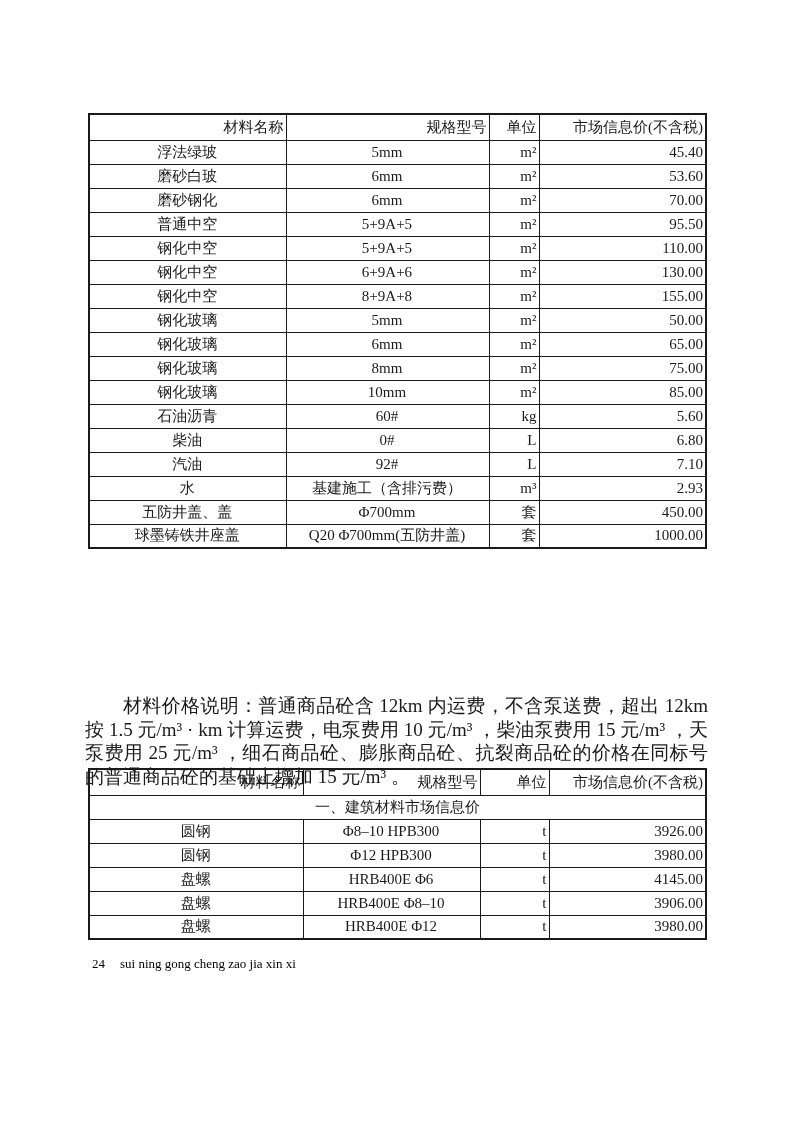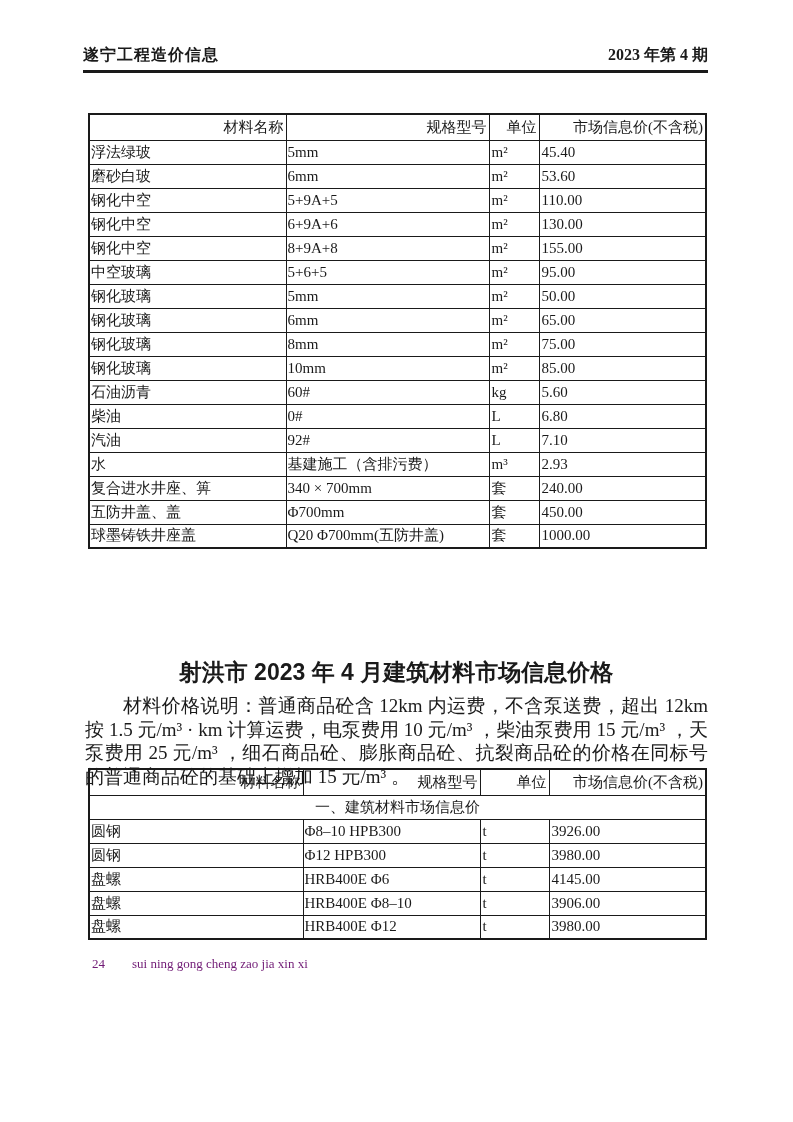--- a/index.html
+++ b/index.html
@@ -54,22 +54,22 @@
     text-align: right;
     padding: 0 2px;
     font-size: 15px;
   }
   td {
     height: 24px;
     padding: 0 2px;
     overflow: hidden;
     white-space: nowrap;
   }
-  tbody td:nth-child(1), tbody td:nth-child(2) { text-align: left; padding-left: 1px; }
-  tbody td:nth-child(3), tbody td:nth-child(4) { text-align: left; }
+  tbody td:nth-child(1), tbody td:nth-child(2) { text-align: center; padding-left: 1px; }
+  tbody td:nth-child(3), tbody td:nth-child(4) { text-align: right; }
   .section-cell {
     text-align: center !important;
     padding-left: 2px !important;
     margin-left: 24px;
   }
 
   
   .sec-title {
     position: absolute;
     left: 85px;
@@ -92,33 +92,29 @@
     text-indent: 2em;
   }
 
   
   .footer {
     position: absolute;
     left: 92px;
     top: 956px;
     font-size: 13px;
     display: flex;
-    gap: 27px;
-    color: #701a75;
+    gap: 15px;
+    color: #000000;
   }
 </style>
 </head>
 <body>
 
 <div class="page">
 
-  <div class="header">
-    <span class="header-left">遂宁工程造价信息</span>
-    <span class="header-right">2023 年第 4 期</span>
-  </div>
 
   <div class="tbl-wrap1">
     <table>
       <colgroup>
         <col style="width:197px">
         <col style="width:203px">
         <col style="width:50px">
         <col style="width:167px">
       </colgroup>
       <thead>
@@ -136,42 +132,48 @@
             <td>m²</td>
             <td>45.40</td>
           </tr>
           <tr>
             <td>磨砂白玻</td>
             <td>6mm</td>
             <td>m²</td>
             <td>53.60</td>
           </tr>
           <tr>
+            <td>磨砂钢化</td>
+            <td>6mm</td>
+            <td>m²</td>
+            <td>70.00</td>
+          </tr>
+          <tr>
+            <td>普通中空</td>
+            <td>5+9A+5</td>
+            <td>m²</td>
+            <td>95.50</td>
+          </tr>
+          <tr>
             <td>钢化中空</td>
             <td>5+9A+5</td>
             <td>m²</td>
             <td>110.00</td>
           </tr>
           <tr>
             <td>钢化中空</td>
             <td>6+9A+6</td>
             <td>m²</td>
             <td>130.00</td>
           </tr>
           <tr>
             <td>钢化中空</td>
             <td>8+9A+8</td>
             <td>m²</td>
             <td>155.00</td>
-          </tr>
-          <tr>
-            <td>中空玻璃</td>
-            <td>5+6+5</td>
-            <td>m²</td>
-            <td>95.00</td>
           </tr>
           <tr>
             <td>钢化玻璃</td>
             <td>5mm</td>
             <td>m²</td>
             <td>50.00</td>
           </tr>
           <tr>
             <td>钢化玻璃</td>
             <td>6mm</td>
@@ -208,42 +210,35 @@
             <td>L</td>
             <td>7.10</td>
           </tr>
           <tr>
             <td>水</td>
             <td>基建施工（含排污费）</td>
             <td>m³</td>
             <td>2.93</td>
           </tr>
           <tr>
-            <td>复合进水井座、箅</td>
-            <td>340 × 700mm</td>
-            <td>套</td>
-            <td>240.00</td>
-          </tr>
-          <tr>
             <td>五防井盖、盖</td>
             <td>Φ700mm</td>
             <td>套</td>
             <td>450.00</td>
           </tr>
           <tr>
             <td>球墨铸铁井座盖</td>
             <td>Q20 Φ700mm(五防井盖)</td>
             <td>套</td>
             <td>1000.00</td>
           </tr>
         </tbody>
     </table>
   </div>
 
-  <div class="sec-title">射洪市 2023 年 4 月建筑材料市场信息价格</div>
   <div class="sec-note">材料价格说明：普通商品砼含 12km 内运费，不含泵送费，超出 12km 按 1.5 元/m³ · km 计算运费，电泵费用 10 元/m³ ，柴油泵费用 15 元/m³ ，天泵费用 25 元/m³ ，细石商品砼、膨胀商品砼、抗裂商品砼的价格在同标号的普通商品砼的基础上增加 15 元/m³ 。</div>
 
   <div class="tbl-wrap2">
     <table>
       <colgroup>
         <col style="width:214px">
         <col style="width:177px">
         <col style="width:69px">
         <col style="width:157px">
       </colgroup>

